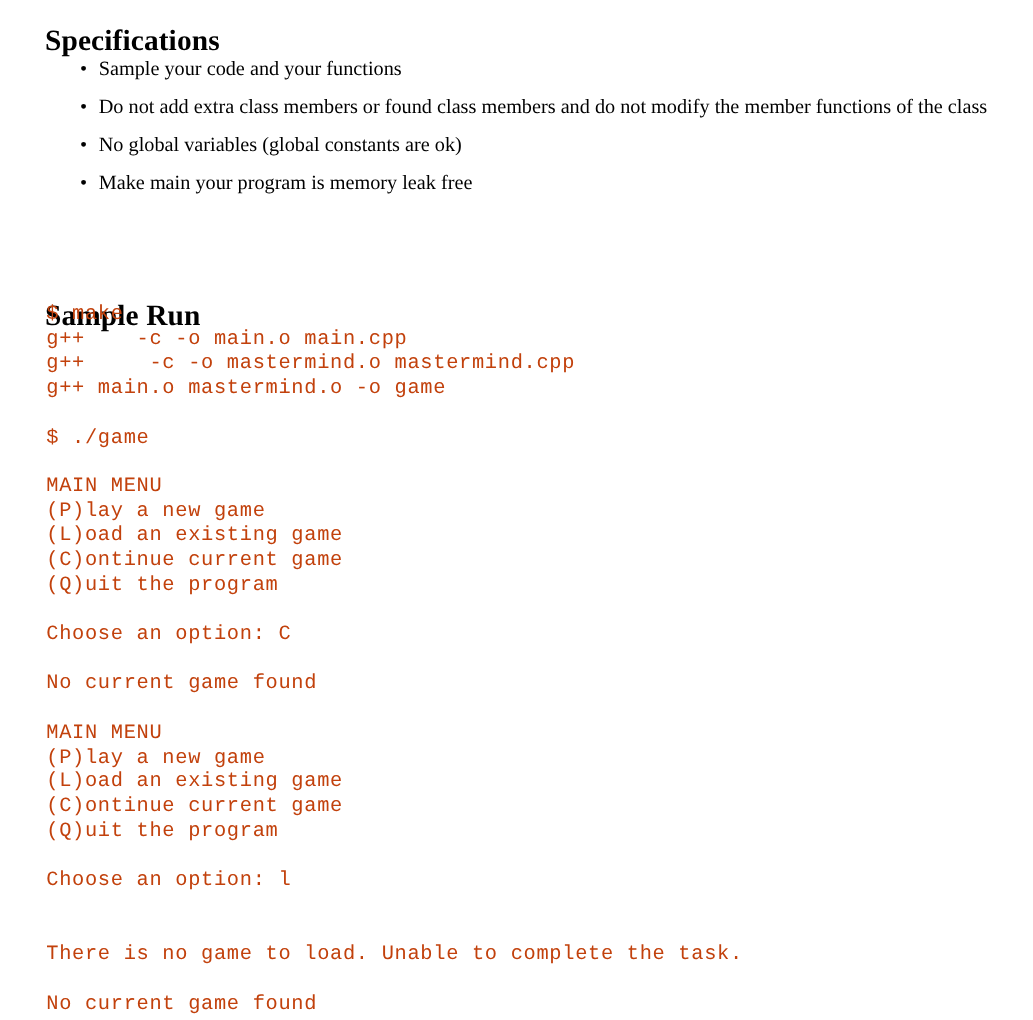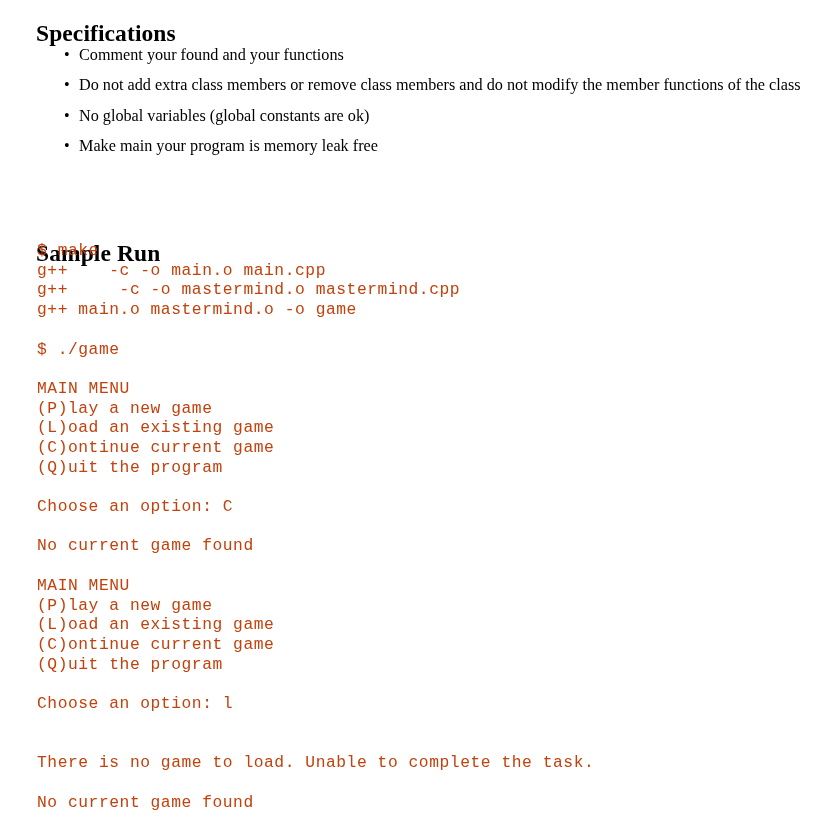--- a/index.html
+++ b/index.html
@@ -96,25 +96,25 @@
 </head>
 <body>
 
 <div class="page">
 
   <h1 class="section-heading" id="heading-specifications">Specifications</h1>
 
   <ul class="spec-list">
     <li class="spec-item">
       <span class="bullet">•</span>
-      <span class="spec-text">Comment your found and your functions</span>
+      <span class="spec-text">Sample your code and your functions</span>
     </li>
     <li class="spec-item">
       <span class="bullet">•</span>
-      <span class="spec-text">Do not add extra class members or remove class members and do not modify the member functions of the class</span>
+      <span class="spec-text">Do not add extra class members or found class members and do not modify the member functions of the class</span>
     </li>
     <li class="spec-item">
       <span class="bullet">•</span>
       <span class="spec-text">No global variables (global constants are ok)</span>
     </li>
     <li class="spec-item">
       <span class="bullet">•</span>
       <span class="spec-text">Make main your program is memory leak free</span>
     </li>
   </ul>

